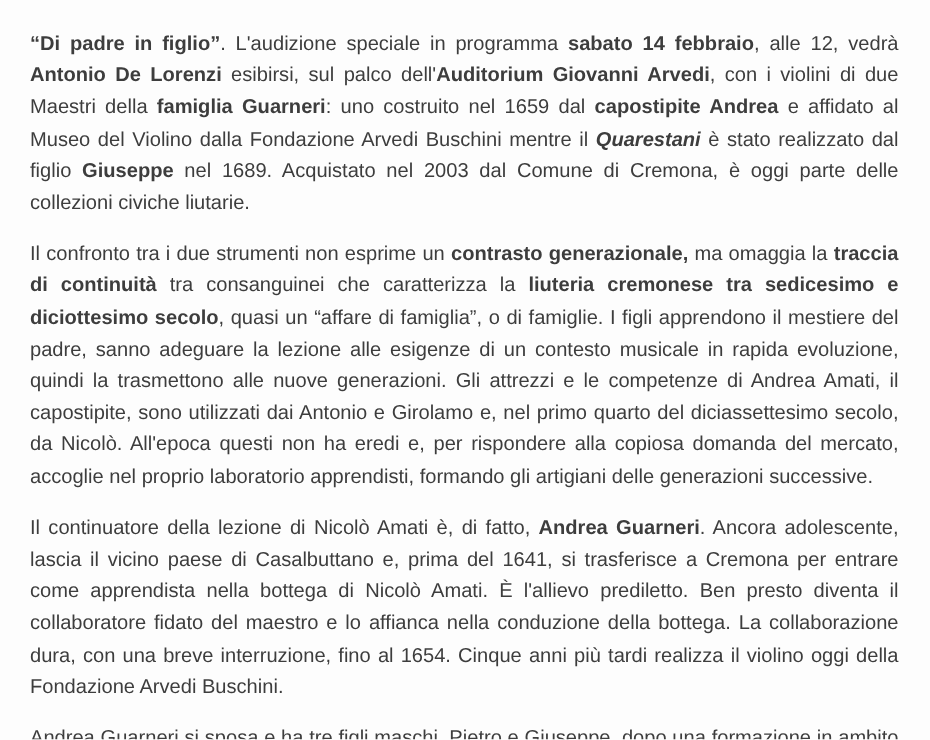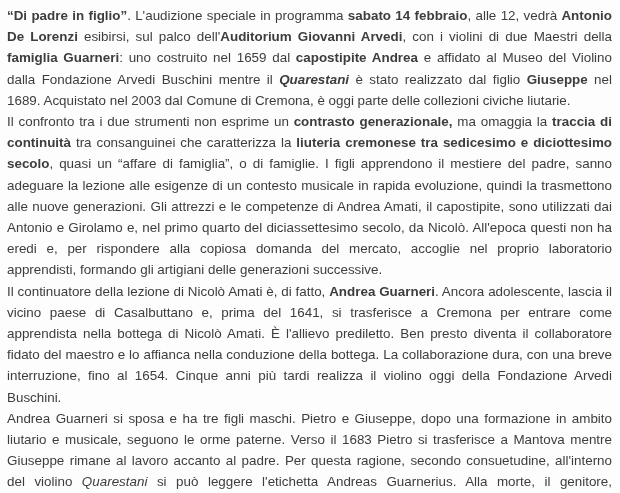--- a/index.html
+++ b/index.html
@@ -18,21 +18,21 @@
     box-sizing: border-box;
     width: 620px;
     padding: 5px 8px 0 7px;
     font-family: "Liberation Sans", "DejaVu Sans", sans-serif;
     font-size: 13.4px;
     line-height: 21.2px;
     color: #3d3d3d;
     text-align: justify;
   }
   .article p {
-    margin: 0;
+    margin: 13px;
     padding: 0;
   }
   .article span.b { font-weight: 700; }
   .article span.i { font-style: italic; }
 </style>
 </head>
 <body style="background: rgb(253, 253, 253);">
 
 <div class="page">
   <div class="article" id="article" style="color: rgb(61, 61, 61);">

